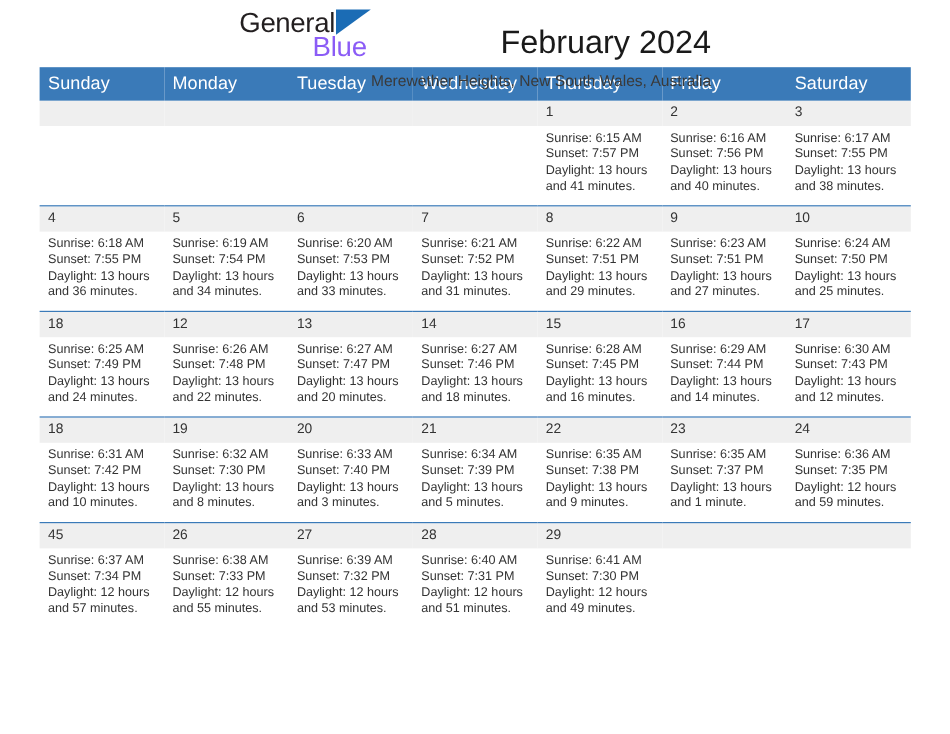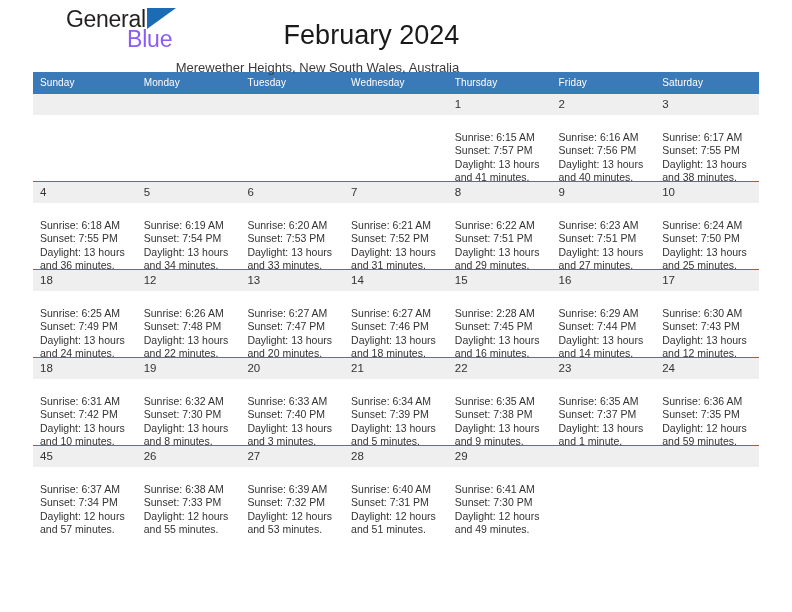--- a/index.html
+++ b/index.html
@@ -18,25 +18,24 @@
     position: relative;
     width: 792px;
     height: 612px;
     box-sizing: border-box;
     padding: 0 33px;
   }
 
   
   .header {
     position: relative;
-    height: 72px;
+    height: 56px;
     display: flex;
     align-items: flex-start;
-    justify-content: flex-start;
-    margin-left: 33px;
+    justify-content: center;
   }
   .brand {
     padding-top: 8px;
     line-height: 1;
     user-select: none;
   }
   .brand-row1 {
     display: flex;
     align-items: flex-end;
   }
@@ -83,21 +82,21 @@
 
   
   .calendar {
     width: 726px;
     border-collapse: collapse;
     table-layout: fixed;
   }
   .calendar th {
     background: #3a7ab8;
     color: #ffffff;
-    font-size: 10px;
+    font-size: 15px;
     font-weight: normal;
     text-align: left;
     padding: 5px 0 6px 7px;
     letter-spacing: 0.1px;
   }
   .calendar td {
     width: 103.71px;
     vertical-align: top;
     padding: 0;
     border-top: 1px solid #3a7ab8;
@@ -114,21 +113,21 @@
     font-size: 11.5px;
     color: #333333;
     padding: 4px 0 4px 7px;
     line-height: 13px;
     min-height: 13px;
   }
   .daynum.empty {
     color: transparent;
   }
   .dayinfo {
-    padding: 16px 5px 0 7px;
+    padding: 4px 5px 0 7px;
     font-size: 10.5px;
     line-height: 13.4px;
     color: #333333;
   }
   .dayinfo div {
     white-space: normal;
   }
 </style>
 </head>
 <body>
@@ -345,21 +344,21 @@
                 <div>Sunset: 7:46 PM</div>
                 <div>Daylight: 13 hours</div>
                 <div>and 18 minutes.</div>
               </div>
             </div>
           </td>
           <td>
             <div class="daycell">
               <div class="daynum">15</div>
               <div class="dayinfo">
-                <div>Sunrise: 2:28 AM</div>
+                <div>Sunrise: 6:28 AM</div>
                 <div>Sunset: 7:45 PM</div>
                 <div>Daylight: 13 hours</div>
                 <div>and 16 minutes.</div>
               </div>
             </div>
           </td>
           <td>
             <div class="daycell">
               <div class="daynum">16</div>
               <div class="dayinfo">

